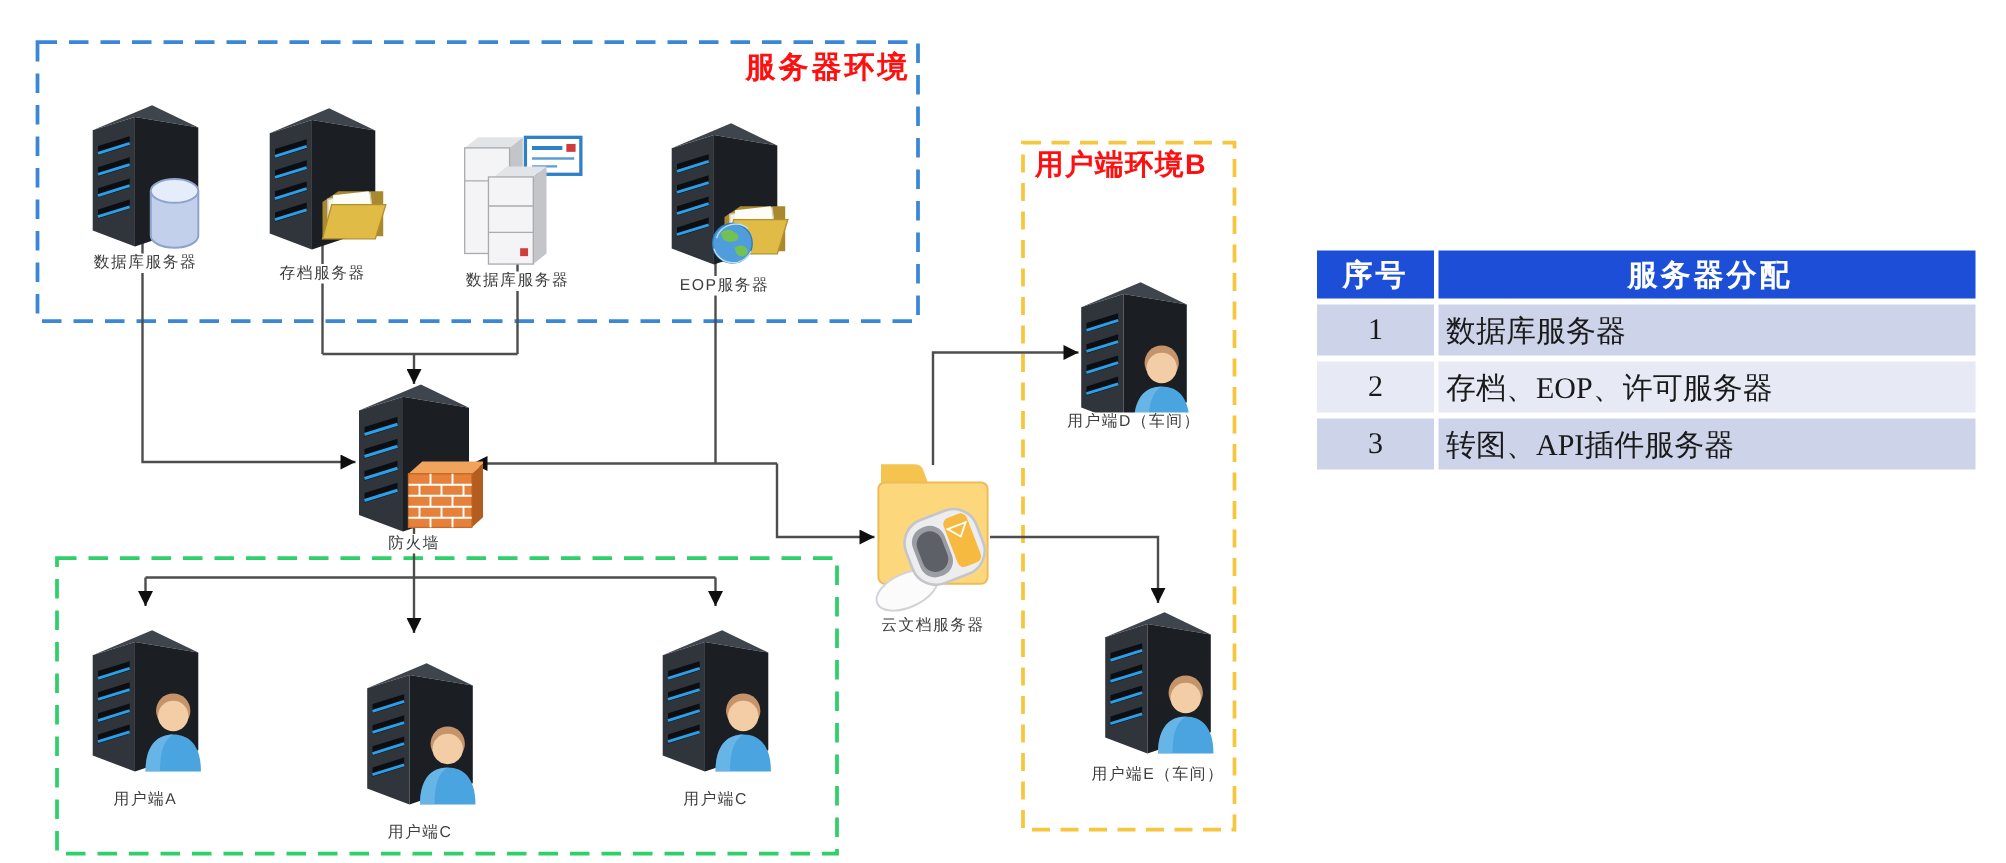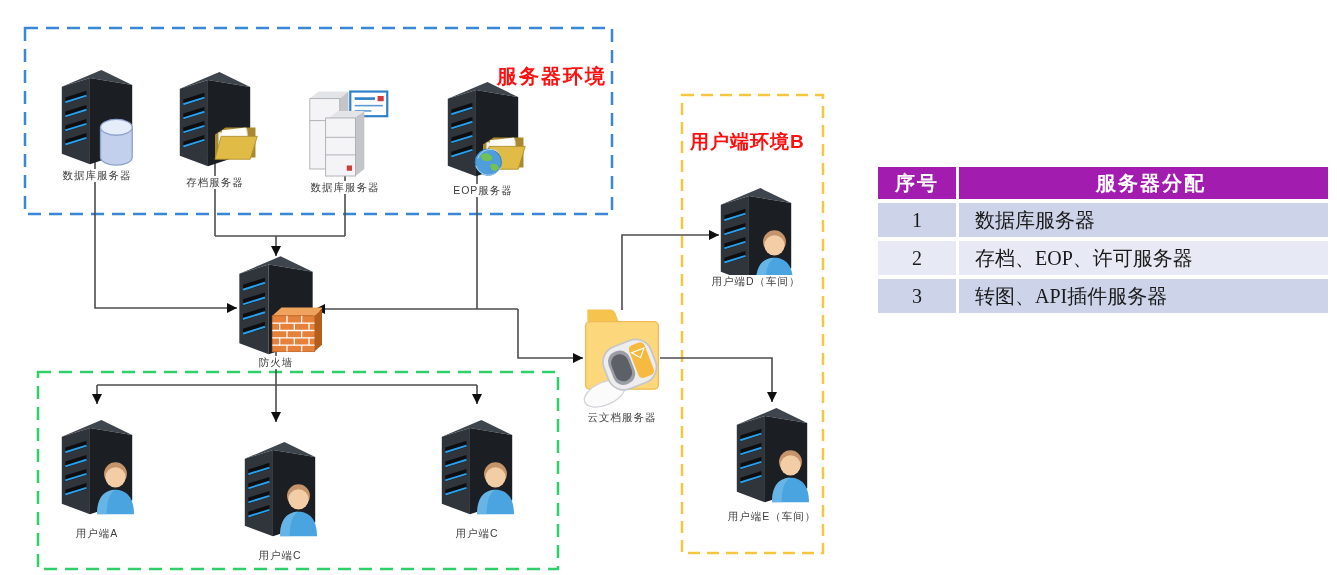--- a/index.html
+++ b/index.html
@@ -3,32 +3,32 @@
 <meta charset="utf-8">
 <style>
   html,body{margin:0;padding:0;background:#ffffff;}
   .canvas{position:relative;width:1337px;height:575px;background:#fff;overflow:hidden;
           font-family:"Liberation Sans",sans-serif;}
   .layer{position:absolute;left:0;top:0;z-index:1;}
   .node{position:absolute;z-index:3;}
   .node svg{display:block;}
   .node-label{position:absolute;z-index:4;transform:translateX(-50%);background:#fff;
     font-size:10.5px;letter-spacing:1px;color:#3d3d3d;white-space:nowrap;padding:0 2px;line-height:1.25;}
-  .env-title{position:absolute;z-index:2;color:#ff1010;font-weight:bold;white-space:nowrap;margin-top:32px;}
+  .env-title{position:absolute;z-index:2;color:#ff1010;font-weight:bold;white-space:nowrap;}
   .t-server{left:497px;top:31px;font-size:20px;letter-spacing:2px;}
   .t-envb{left:690px;top:97px;font-size:19px;letter-spacing:1px;}
   .t-enva{left:45px;top:543px;font-size:20px;letter-spacing:1px;}
   .alloc-table{position:absolute;left:875px;top:163px;z-index:3;border-collapse:separate;
     border-spacing:3px 4px;}
-  .alloc-table th{background:#a21caf;color:#ffffff;font-size:20px;font-weight:bold;
+  .alloc-table th{background:#1d4ed8;color:#ffffff;font-size:20px;font-weight:bold;
     height:30px;text-align:center;font-family:"Liberation Sans",sans-serif;letter-spacing:2px;}
   .alloc-table td{font-size:20px;color:#1a1a1a;height:32px;
     font-family:"Liberation Serif",serif;}
   .col-idx{width:76px;text-align:center;}
-  .col-name{width:352px;text-align:left;padding-left:16px;}
+  .col-name{width:352px;text-align:left;padding-left:5px;}
   .r1 td{background:#cdd4ea;}
   .r2 td{background:#e7eaf5;}
   .r3 td{background:#cdd4ea;}
 </style>
 </head>
 <body>
 
 <div class="canvas">
 
   <svg width="0" height="0" style="position:absolute" aria-hidden="true">

